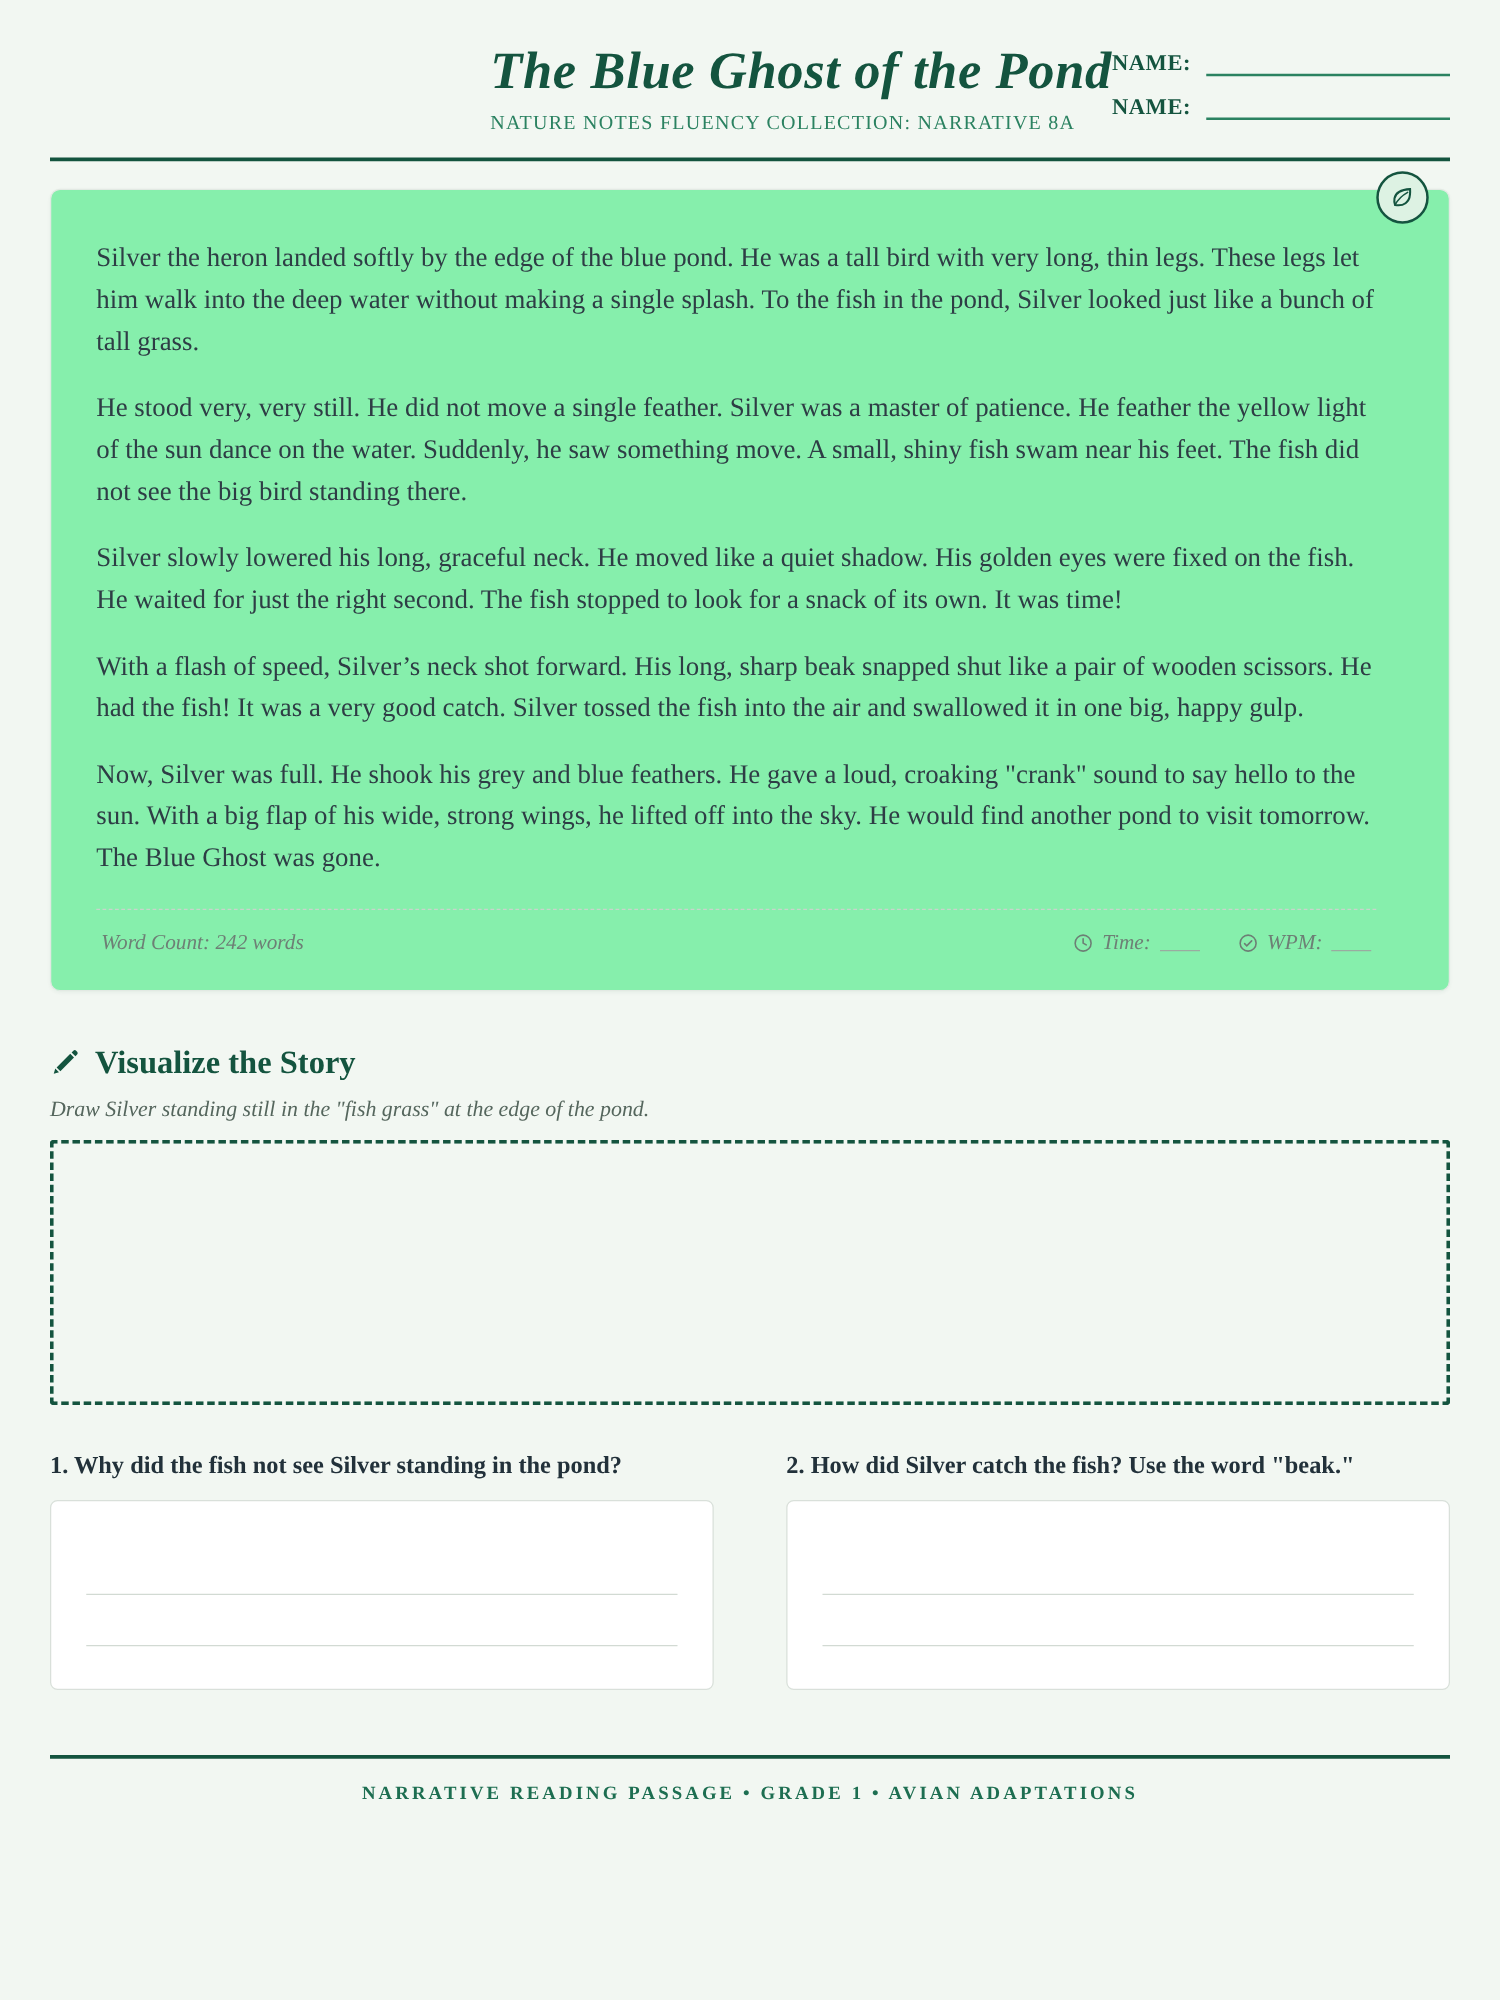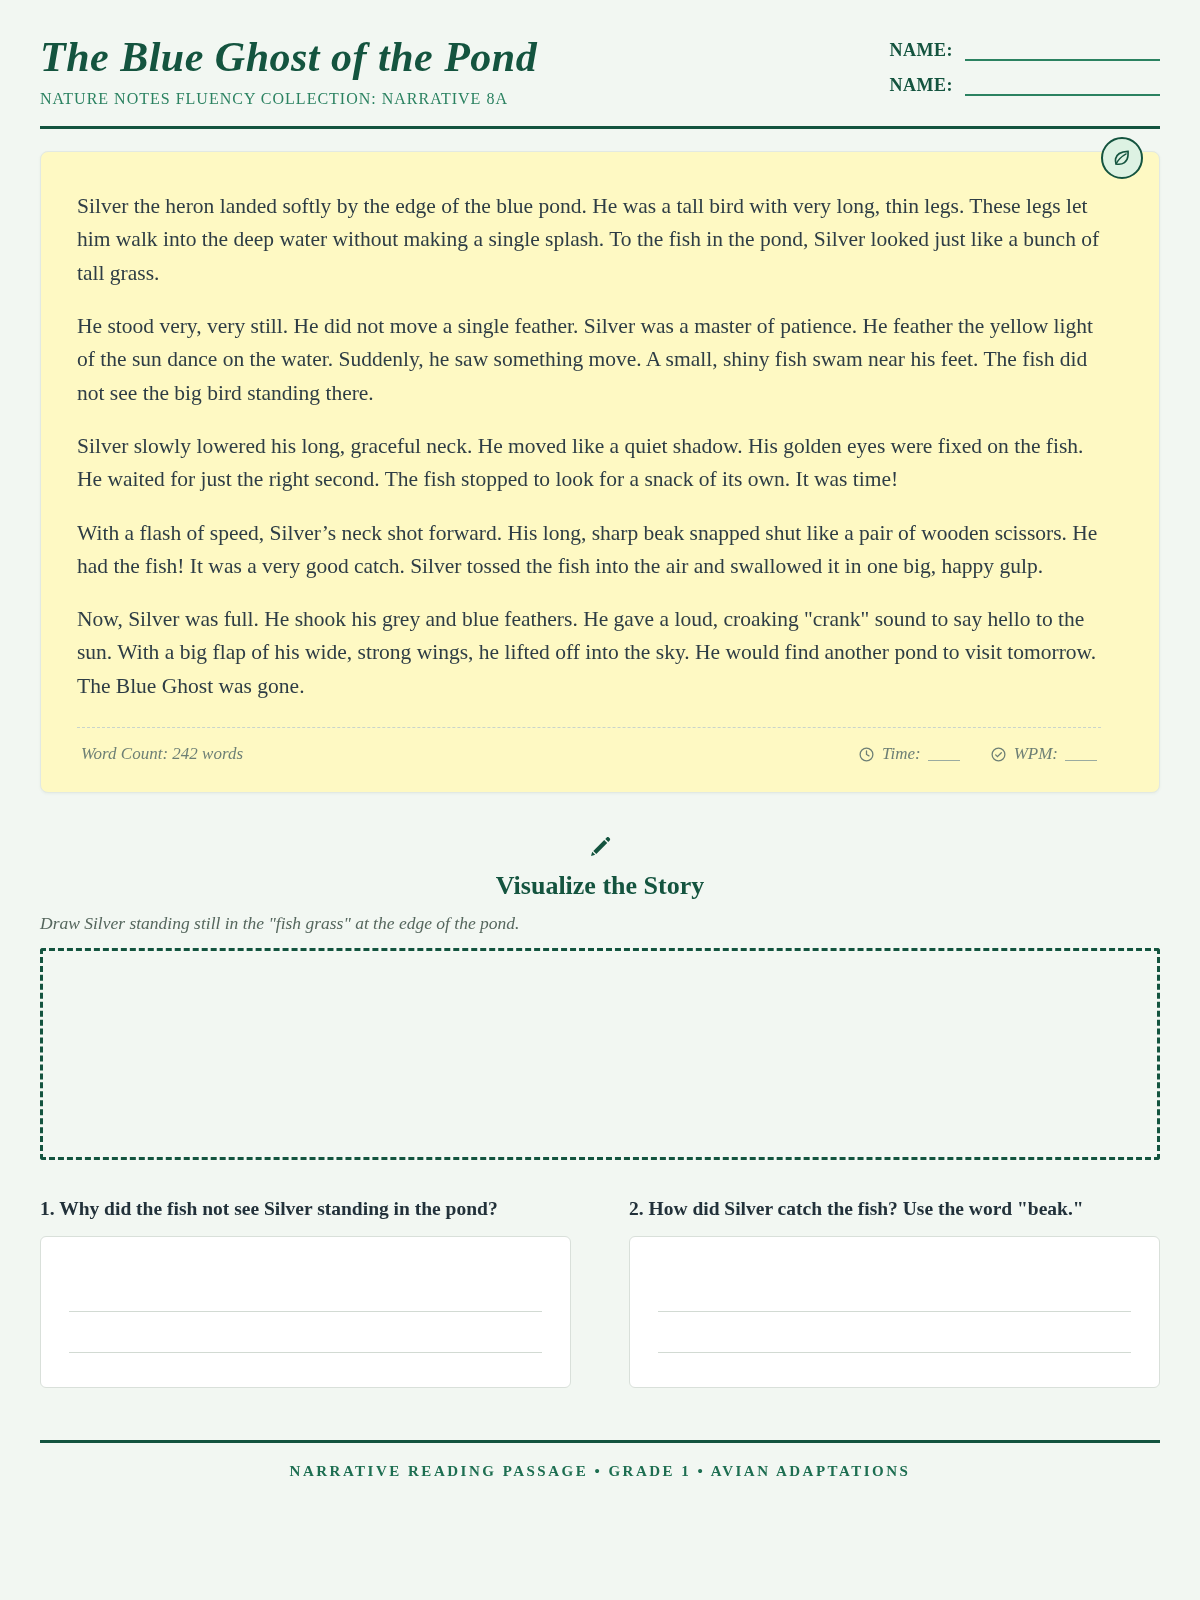--- a/index.html
+++ b/index.html
@@ -8,21 +8,21 @@
     width: 1200px;
     min-height: 1600px;
     margin: 0 auto;
     padding: 34px 40px 30px;
     font-family: "Liberation Serif", serif;
     color: #33424a;
     position: relative;
   }
 
   
-  .header { display: flex; justify-content: space-between; align-items: flex-start; }
+  .header { display: flex; justify-content: flex-end; align-items: flex-start; }
   .page-title {
     font-size: 42px;
     font-style: italic;
     font-weight: bold;
     color: #14543f;
     letter-spacing: .5px;
     line-height: 1.1;
   }
   .subtitle {
     margin-top: 10px;
@@ -35,21 +35,21 @@
   .nd-row { display: flex; justify-content: flex-end; align-items: flex-end; margin-bottom: 14px; }
   .nd-label { font-size: 18px; font-weight: bold; color: #14543f; letter-spacing: .5px; margin-right: 12px; }
   .nd-line { display: inline-block; width: 195px; border-bottom: 2px solid #2b8261; height: 20px; }
 
   .rule { height: 3px; background: #14543f; border: none; margin-top: 16px; }
 
   
   .passage-card {
     position: relative;
     margin-top: 22px;
-    background: #fef9c3;
+    background: #86efac;
     border: 1px solid #e2e9e3;
     border-radius: 8px;
     padding: 38px 58px 20px 36px;
     box-shadow: 0 1px 3px rgba(20,84,63,.05);
   }
   .leaf-badge {
     position: absolute;
     top: -15px;
     right: 16px;
     width: 42px;
@@ -79,21 +79,21 @@
     color: #6d7f75;
     gap: 12px;
   }
   .meta-right { display: flex; align-items: center; gap: 30px; }
   .meta-item { display: flex; align-items: center; gap: 7px; }
   .meta-item svg { width: 17px; height: 17px; }
   .blank { display: inline-block; width: 32px; border-bottom: 1.5px solid #9aaba0; height: 14px; }
 
   
   .visualize { margin-top: 42px; }
-  .sec-heading { display: flex; align-items: center; gap: 12px; flex-direction: column; }
+  .sec-heading { display: flex; align-items: center; gap: 12px; }
   .sec-heading svg { width: 24px; height: 24px; }
   .sec-heading span.txt {
     font-size: 26px;
     font-weight: bold;
     color: #14543f;
   }
   .instruction {
     margin-top: 12px;
     font-style: italic;
     font-size: 17.5px;

